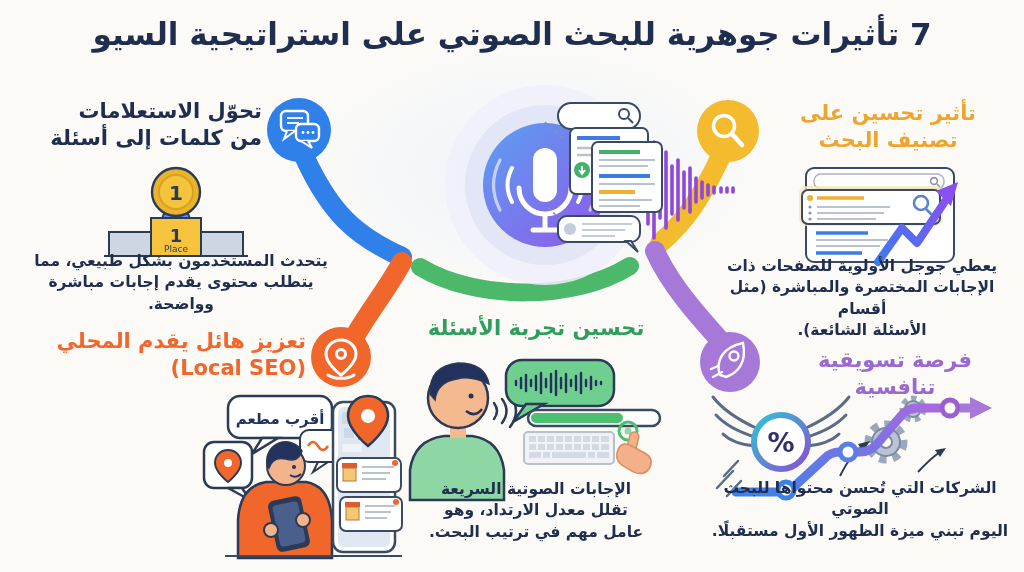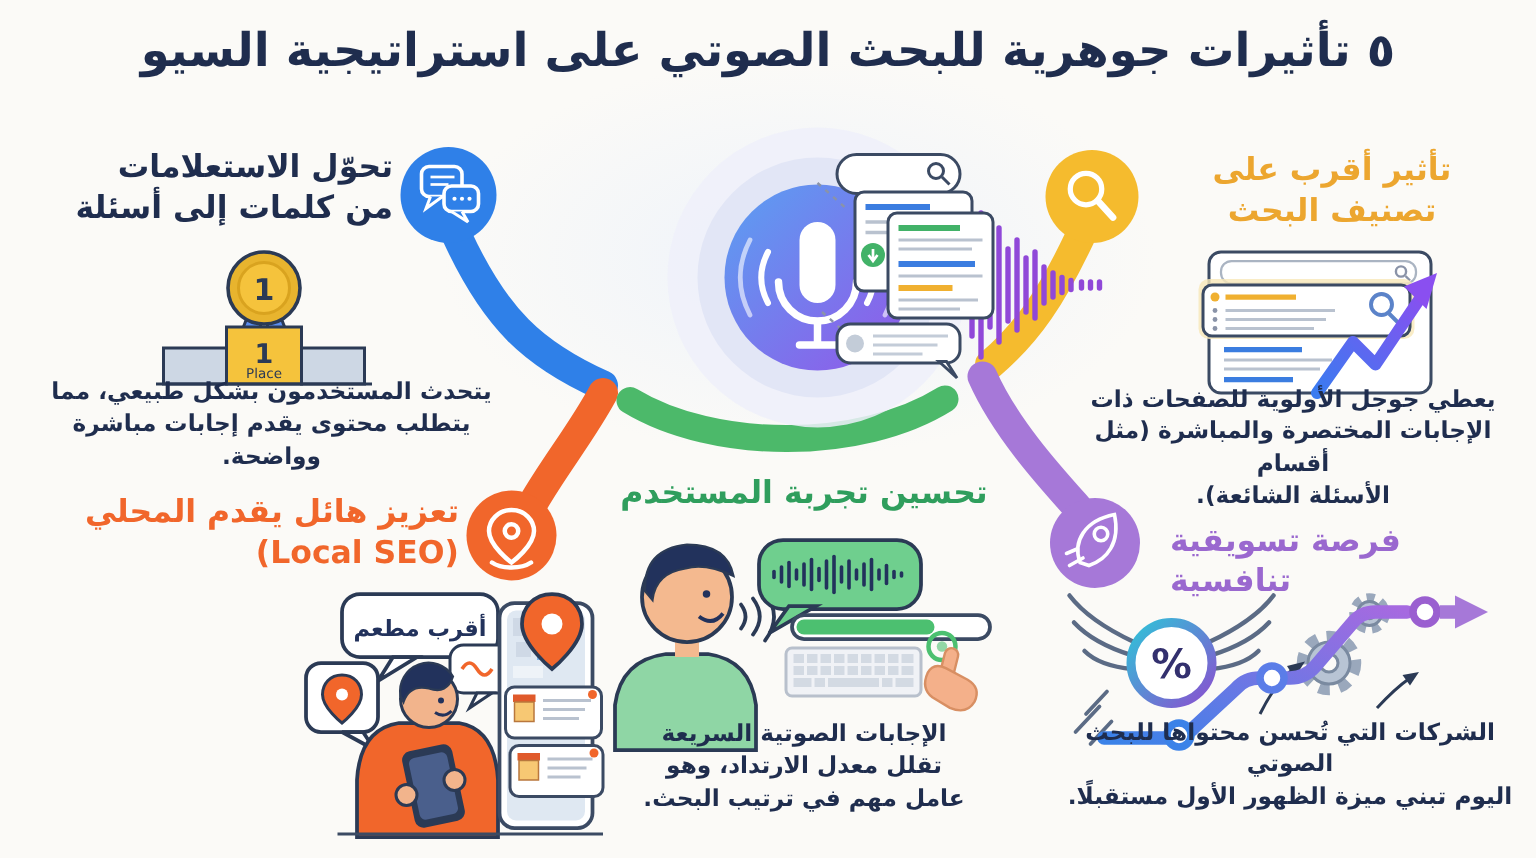--- a/index.html
+++ b/index.html
@@ -11,21 +11,21 @@
   .title{top:16px;left:0;width:1024px;text-align:center;font-size:31px;font-weight:800;letter-spacing:-.5px;}
   .heading{font-size:21px;font-weight:800;line-height:1.3;}
   .body{font-size:15.5px;font-weight:700;line-height:1.38;text-align:center;}
   #s1-heading{top:98px;left:50px;width:212px;text-align:right;}
   #s1-body{top:251px;left:28px;width:306px;}
   #s2-heading{top:100px;left:772px;width:232px;text-align:center;color:#eca62f;}
   #s2-body{top:256px;left:712px;width:300px;}
   #s3-heading{top:328px;left:56px;width:250px;text-align:right;color:#f1662b;}
   #s4-heading{top:315px;left:404px;width:264px;text-align:center;color:#2f9e5d;}
   #s4-body{top:479px;left:406px;width:260px;}
-  #s5-heading{top:347px;left:780px;width:230px;text-align:left;color:#9a68cf;}
+  #s5-heading{top:347px;left:780px;width:230px;text-align:center;color:#9a68cf;}
   #s5-body{top:478px;left:706px;width:308px;}
   svg{position:absolute;inset:0;}
   svg text{font-family:"DejaVu Sans",sans-serif;}
 </style>
 </head>
 <body>
 
 <div class="canvas">
 
 <svg width="1024" height="572" viewBox="0 0 1024 572">
@@ -436,38 +436,38 @@
       <path d="M 736 492 L 780 492 Q 790 492 797 484 L 824 459 Q 830 452 840 452 L 860 452 Q 870 452 877 444 L 901 416 Q 907 408 917 408 L 938 408" fill="none" stroke="url(#gradStep)" stroke-width="9" stroke-linecap="round"></path>
       <circle cx="786" cy="490" r="8" fill="#fff" stroke="#3b82e8" stroke-width="5"></circle>
       <circle cx="848" cy="452" r="8" fill="#fff" stroke="#5b7de8" stroke-width="5"></circle>
       <circle cx="950" cy="408" r="8" fill="#fff" stroke="#9a5fd0" stroke-width="5"></circle>
       <line x1="960" y1="408" x2="972" y2="408" stroke="#a678d8" stroke-width="9"></line>
       <polygon points="992,408 970,397 970,419" fill="#a678d8"></polygon>
     </g>
   </g>
 </svg>
 
-<div class="txt title">٥ تأثيرات جوهرية للبحث الصوتي على استراتيجية السيو</div>
+<div class="txt title">7 تأثيرات جوهرية للبحث الصوتي على استراتيجية السيو</div>
 
 <div id="s1-heading" class="txt heading">تحوّل الاستعلامات
 من كلمات إلى أسئلة</div>
 <div id="s1-body" class="txt body">يتحدث المستخدمون بشكل طبيعي، مما
 يتطلب محتوى يقدم إجابات مباشرة
 وواضحة.</div>
 
-<div id="s2-heading" class="txt heading">تأثير أقرب على
+<div id="s2-heading" class="txt heading">تأثير تحسين على
 تصنيف البحث</div>
 <div id="s2-body" class="txt body">يعطي جوجل الأولوية للصفحات ذات
 الإجابات المختصرة والمباشرة (مثل أقسام
 الأسئلة الشائعة).</div>
 
 <div id="s3-heading" class="txt heading">تعزيز هائل يقدم المحلي
 (Local SEO)</div>
 
-<div id="s4-heading" class="txt heading">تحسين تجربة المستخدم</div>
+<div id="s4-heading" class="txt heading">تحسين تجربة الأسئلة</div>
 <div id="s4-body" class="txt body">الإجابات الصوتية السريعة
 تقلل معدل الارتداد، وهو
 عامل مهم في ترتيب البحث.</div>
 
 <div id="s5-heading" class="txt heading">فرصة تسويقية تنافسية</div>
 <div id="s5-body" class="txt body">الشركات التي تُحسن محتواها للبحث الصوتي
 اليوم تبني ميزة الظهور الأول مستقبلًا.</div>
 
 </div>
 

